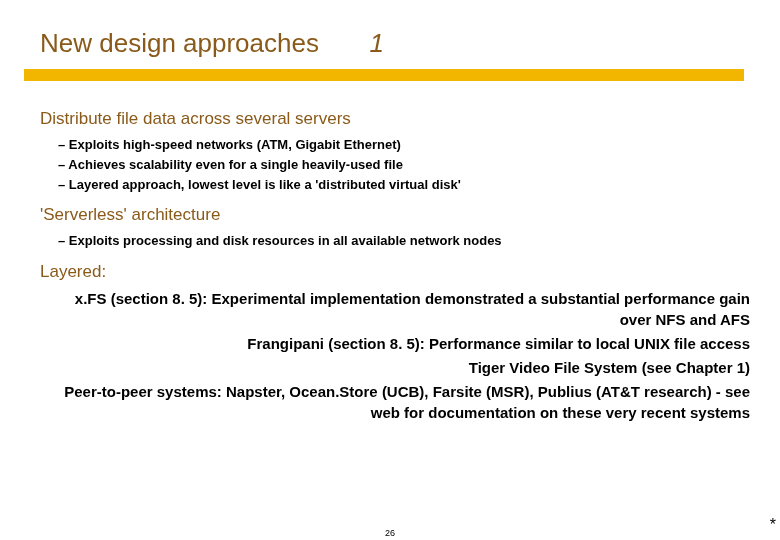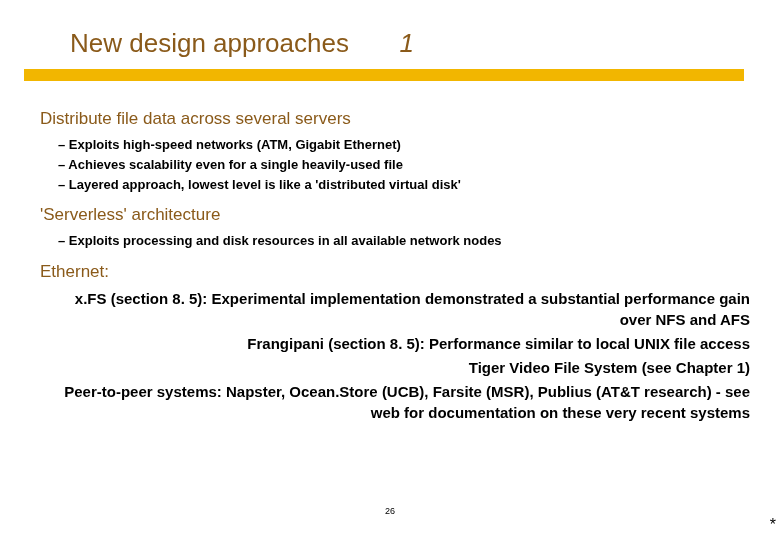--- a/index.html
+++ b/index.html
@@ -13,21 +13,20 @@
     overflow: hidden;
   }
   .slide {
     position: relative;
     width: 780px;
     height: 540px;
     box-sizing: border-box;
   }
   .title-row {
     padding: 28px 0 0 40px;
-    margin-left: 30px;
   }
   .title-row span {
     font-size: 26px;
     color: #8a5a1a;
     font-weight: 400;
   }
   .title-main { }
   .title-num { margin-left: 46px; font-style: italic; }
   .accent-bar {
     margin-top: 10px;
@@ -66,21 +65,21 @@
     font-size: 15px;
     font-weight: 700;
     color: #000;
     line-height: 1.45;
     text-indent: -28px;
     padding-left: 28px;
     margin-bottom: 2px;
   }
   .pagenum {
     position: absolute;
-    bottom: 24px;
+    bottom: 2px;
     left: 0;
     width: 100%;
     text-align: center;
     font-size: 9px;
     color: #000;
   }
   .asterisk {
     position: absolute;
     right: 4px;
     bottom: 6px;
@@ -107,21 +106,21 @@
       <div class="bullet">Exploits high-speed networks (ATM, Gigabit Ethernet)</div>
       <div class="bullet">Achieves scalability even for a single heavily-used file</div>
       <div class="bullet">Layered approach, lowest level is like a 'distributed virtual disk'</div>
     </div>
 
     <div class="sec-head">'Serverless' architecture</div>
     <div class="bullets">
       <div class="bullet">Exploits processing and disk resources in all available network nodes</div>
     </div>
 
-    <div class="sec-head">Ethernet:</div>
+    <div class="sec-head">Layered:</div>
     <div class="examples">
       <div class="ex">x.FS (section 8. 5): Experimental implementation demonstrated a substantial performance gain over NFS and AFS</div>
       <div class="ex">Frangipani (section 8. 5): Performance similar to local UNIX file access</div>
       <div class="ex">Tiger Video File System (see Chapter 1)</div>
       <div class="ex">Peer-to-peer systems: Napster, Ocean.Store (UCB), Farsite (MSR), Publius (AT&amp;T research) - see web for documentation on these very recent systems</div>
     </div>
 
   </div>
 
   <div class="pagenum">26</div>

